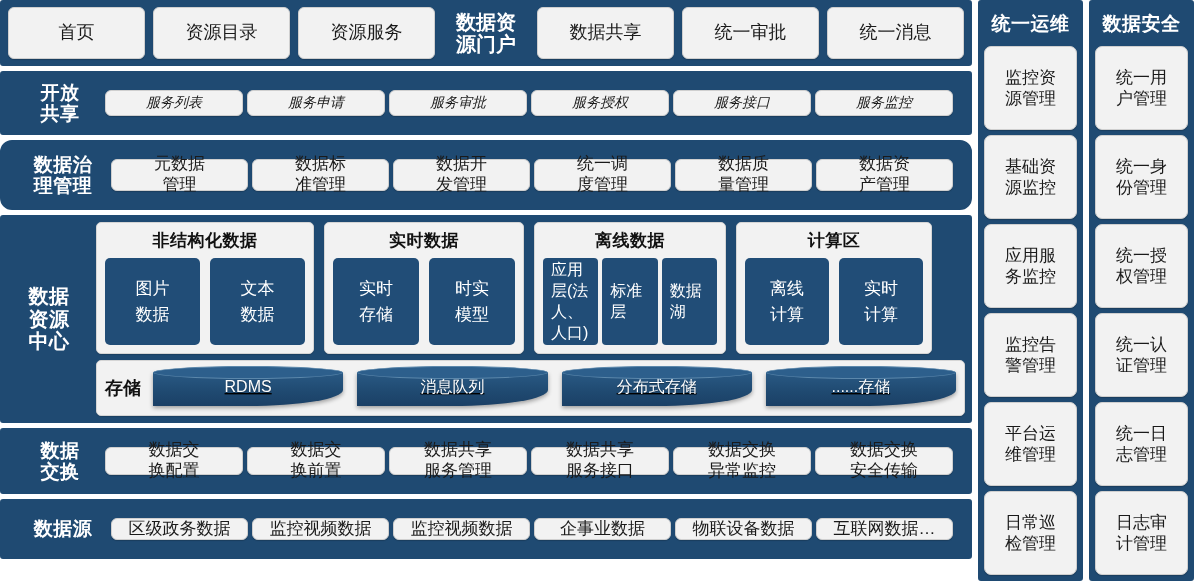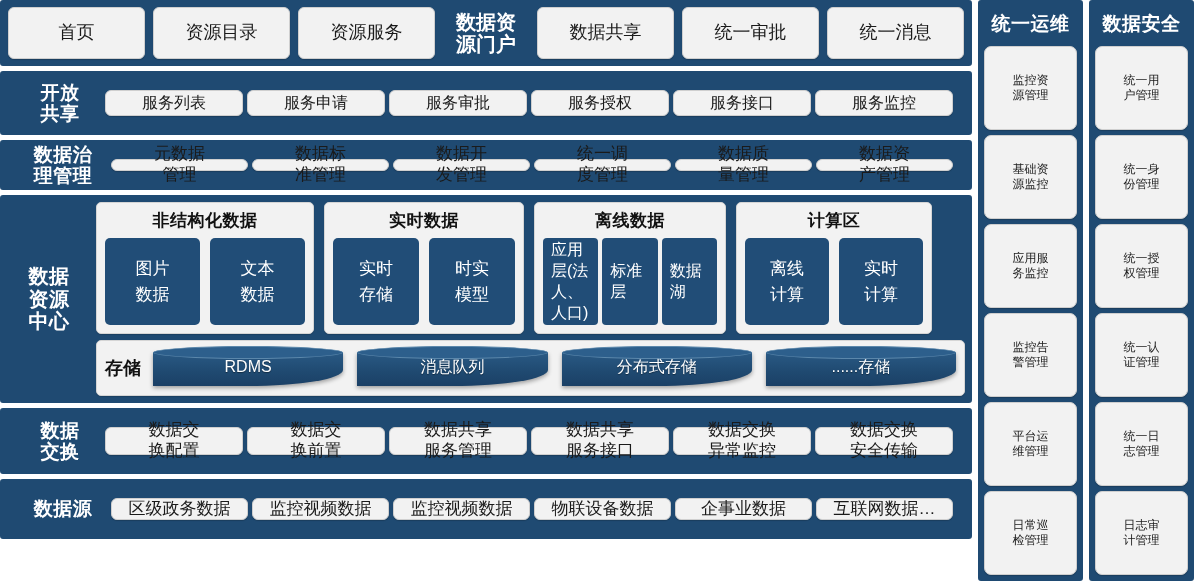--- a/index.html
+++ b/index.html
@@ -40,24 +40,24 @@
   .row-portal .chip{font-size:18px;}
   .portal-title{
     color:#ffffff;font-weight:bold;font-size:20px;line-height:1.1;
     display:flex;align-items:center;justify-content:center;text-align:center;
     white-space:pre-line;flex:0 0 86px;
   }
 
   
   .row-open{height:64px;}
   .row-open .band-label{flex:0 0 74px;}
-  .row-open .chip{font-size:16px;}
-
-  
-  .row-gov{height:50px;}
+  .row-open .chip{font-size:14px;font-style:italic;}
+
+  
+  .row-gov{height:70px;border-radius:12px;}
   .row-gov .band-label{flex:0 0 80px;}
 
   
   .row-center{height:208px;padding:5px;gap:5px;}
   .row-center .band-label{flex:0 0 76px;font-size:20px;}
   .center-body{flex:1 1 auto;display:flex;flex-direction:column;gap:6px;}
   .center-top{flex:1 1 auto;display:flex;gap:10px;}
   .panel{
     background:#f2f2f2;border:1px solid #d5d5d5;border-radius:5px;
     display:flex;flex-direction:column;padding:6px 8px 8px;
@@ -90,21 +90,21 @@
   
   .storage{
     background:#f2f2f2;border:1px solid #d5d5d5;border-radius:5px;
     height:56px;display:flex;align-items:center;padding:0 8px;gap:12px;
     box-sizing:border-box;box-shadow:0 1px 1px rgba(0,0,0,.15);
   }
   .storage-label{font-size:18px;font-weight:bold;color:#111;flex:0 0 auto;}
   .cyl-wrap{flex:1 1 auto;display:flex;gap:14px;height:44px;}
   .cyl{
     position:relative;flex:1 1 0;height:42px;
-    display:flex;align-items:center;justify-content:center;
+    display:flex;align-items:center;justify-content:center;text-decoration:underline;
   }
   .cyl .body{
     position:absolute;left:0;right:0;top:6px;bottom:2px;
     background:linear-gradient(180deg,#2a5a85 0%,#1f4970 60%,#1b4066 100%);
     border-radius:0 0 50%/0 0 16px 16px;
     filter:drop-shadow(0 2px 2px rgba(0,0,0,.35));
   }
   .cyl .top{
     position:absolute;left:0;right:0;top:0;height:13px;
     background:#2d5f8c;border:1px solid #5b87ab;border-radius:50%;
@@ -126,21 +126,21 @@
   .side-col{
     width:105px;background:#1f4a72;border:2px solid #1f4a72;border-radius:3px;
     display:flex;flex-direction:column;padding:4px;gap:5px;box-sizing:border-box;
   }
   .side-title{
     color:#fff;font-weight:bold;font-size:19px;text-align:center;
     padding:5px 0 4px;letter-spacing:.5px;flex:0 0 auto;
   }
   .side-chip{
     background:#f2f2f2;border:1px solid #cfcfcf;border-radius:7px;
-    color:#1a1a1a;font-size:12px;line-height:1.25;text-align:center;
+    color:#1a1a1a;font-size:17px;line-height:1.25;text-align:center;
     display:flex;align-items:center;justify-content:center;
     white-space:pre-line;flex:1 1 0;box-sizing:border-box;
     box-shadow:0 1px 1px rgba(0,0,0,.18);
   }
 </style>
 </head>
 <body>
 
 <div id="root">
 
@@ -279,22 +279,22 @@
 异常监控</div>
       <div class="chip">数据交换
 安全传输</div>
     </div>
 
     <div class="band row-src">
       <div class="band-label">数据源</div>
       <div class="chip">区级政务数据</div>
       <div class="chip">监控视频数据</div>
       <div class="chip">监控视频数据</div>
+      <div class="chip">企事业数据</div>
       <div class="chip">物联设备数据</div>
-      <div class="chip">企事业数据</div>
       <div class="chip">互联网数据…</div>
     </div>
 
   </div>
 
   <div class="side-col">
     <div class="side-title">统一运维</div>
     <div class="side-chip">监控资
 源管理</div>
     <div class="side-chip">基础资

